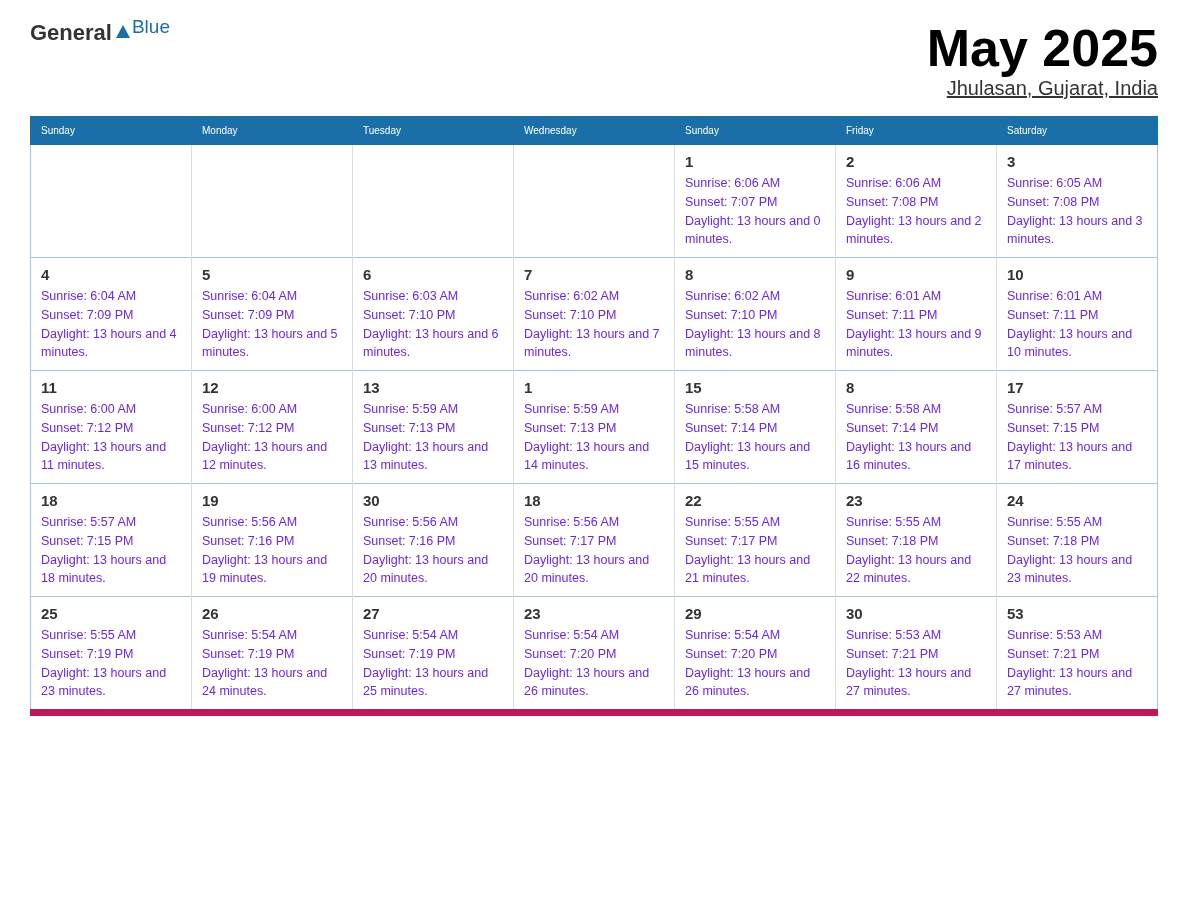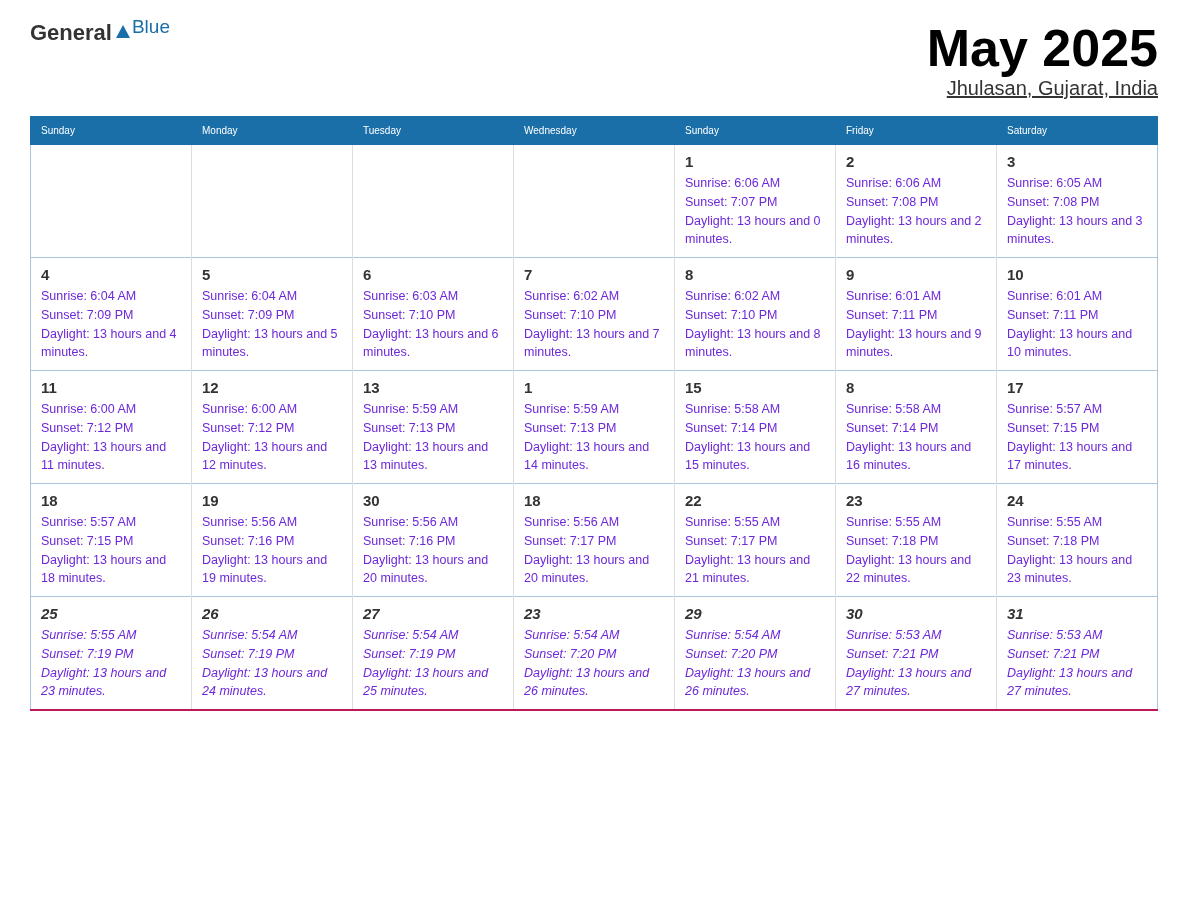--- a/index.html
+++ b/index.html
@@ -86,22 +86,21 @@
       color: #333;
       display: block;
       margin-bottom: 4px;
     }
     .day-info {
       font-size: 12.5px;
       color: #6d28d9;
       line-height: 1.5;
     }
     tbody tr:last-child {
-      border-bottom: 2px solid #be185d;
-      font-style: italic;
+      border-bottom: 7px solid #be185d;
     }
   </style>
 </head>
 <body>
 
 <div class="header">
   <div class="logo">
   <div style="display:flex;flex-direction:row;align-items:flex-start;">
     <div style="display:flex;align-items:center;">
       <span class="logo-text-general">General</span>
@@ -348,21 +347,21 @@
 and 26 minutes.</div>
         </td>
         <td>
           <span class="day-num">30</span>
           <div class="day-info">Sunrise: 5:53 AM
 Sunset: 7:21 PM
 Daylight: 13 hours
 and 27 minutes.</div>
         </td>
         <td>
-          <span class="day-num">31</span>
+          <span class="day-num">53</span>
           <div class="day-info">Sunrise: 5:53 AM
 Sunset: 7:21 PM
 Daylight: 13 hours
 and 27 minutes.</div>
         </td>
       </tr>
     </tbody>
 </table>
 
 </body></html>

